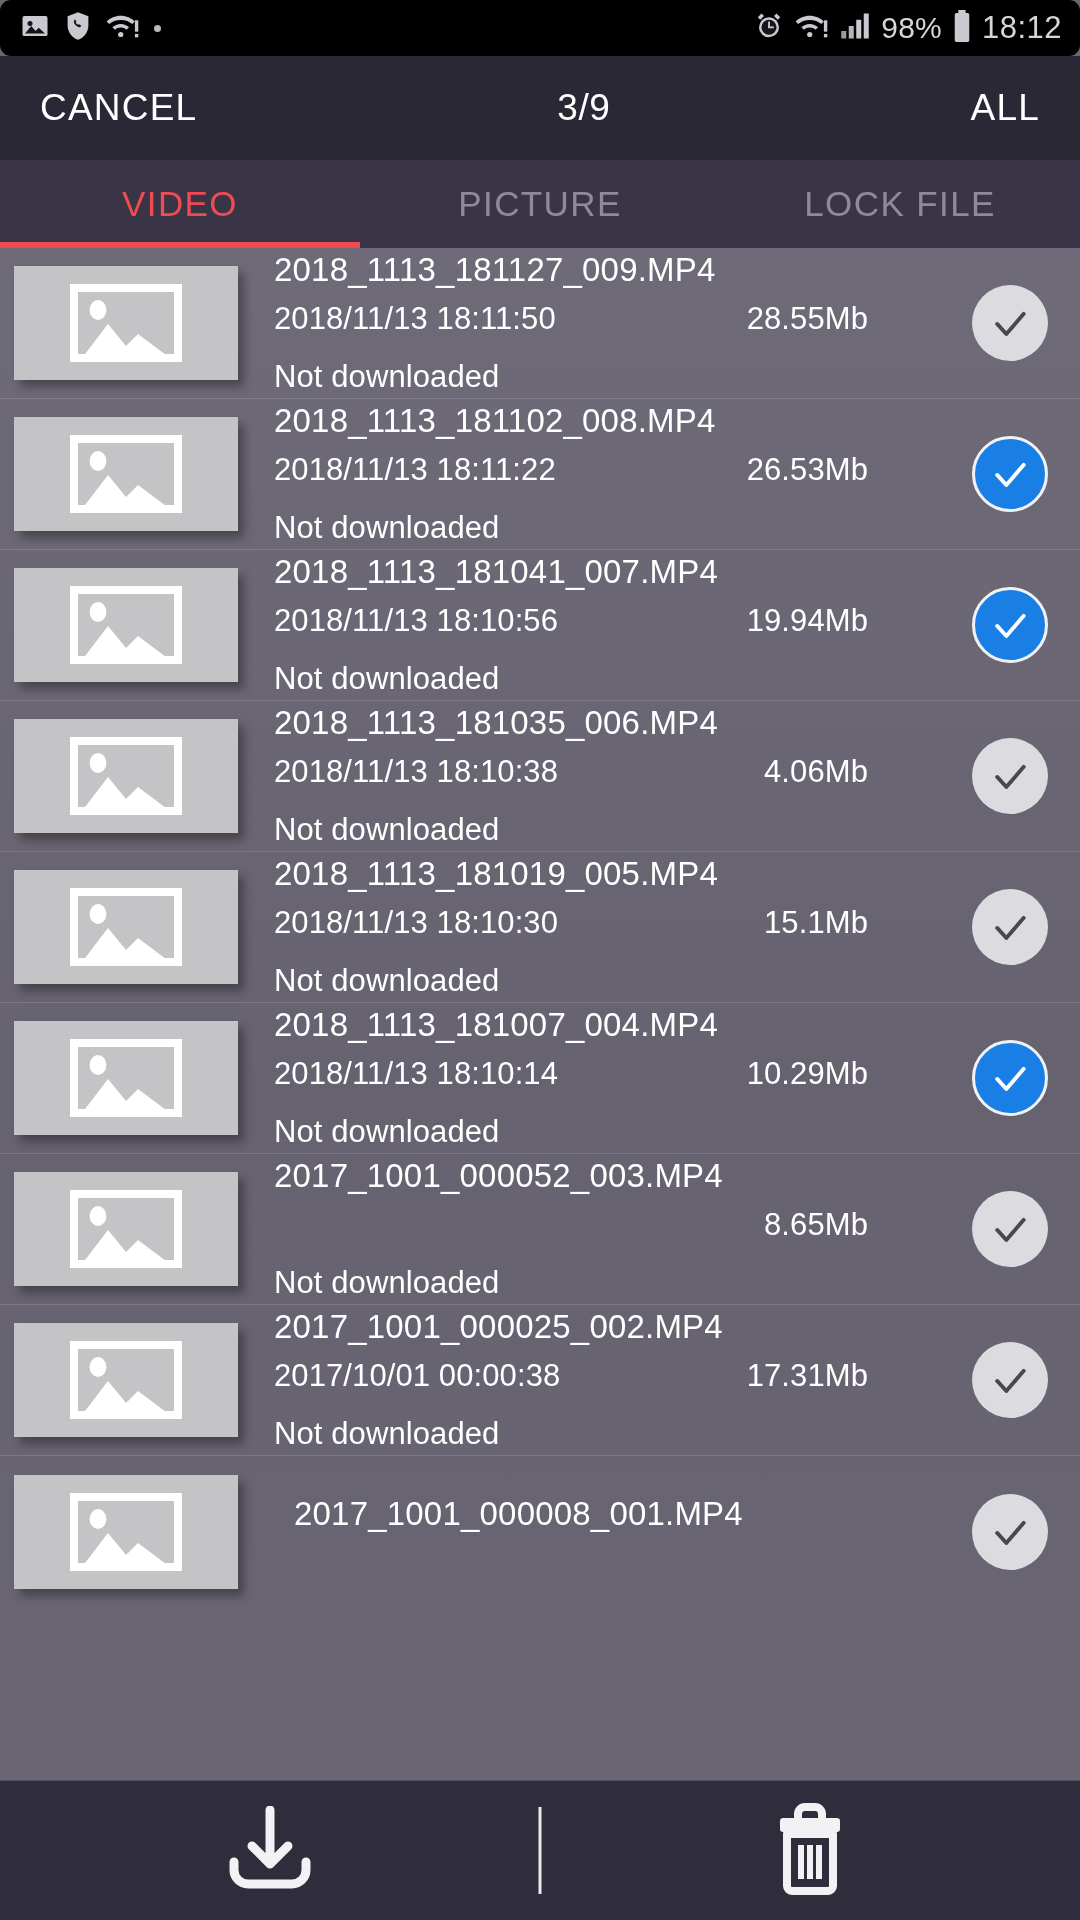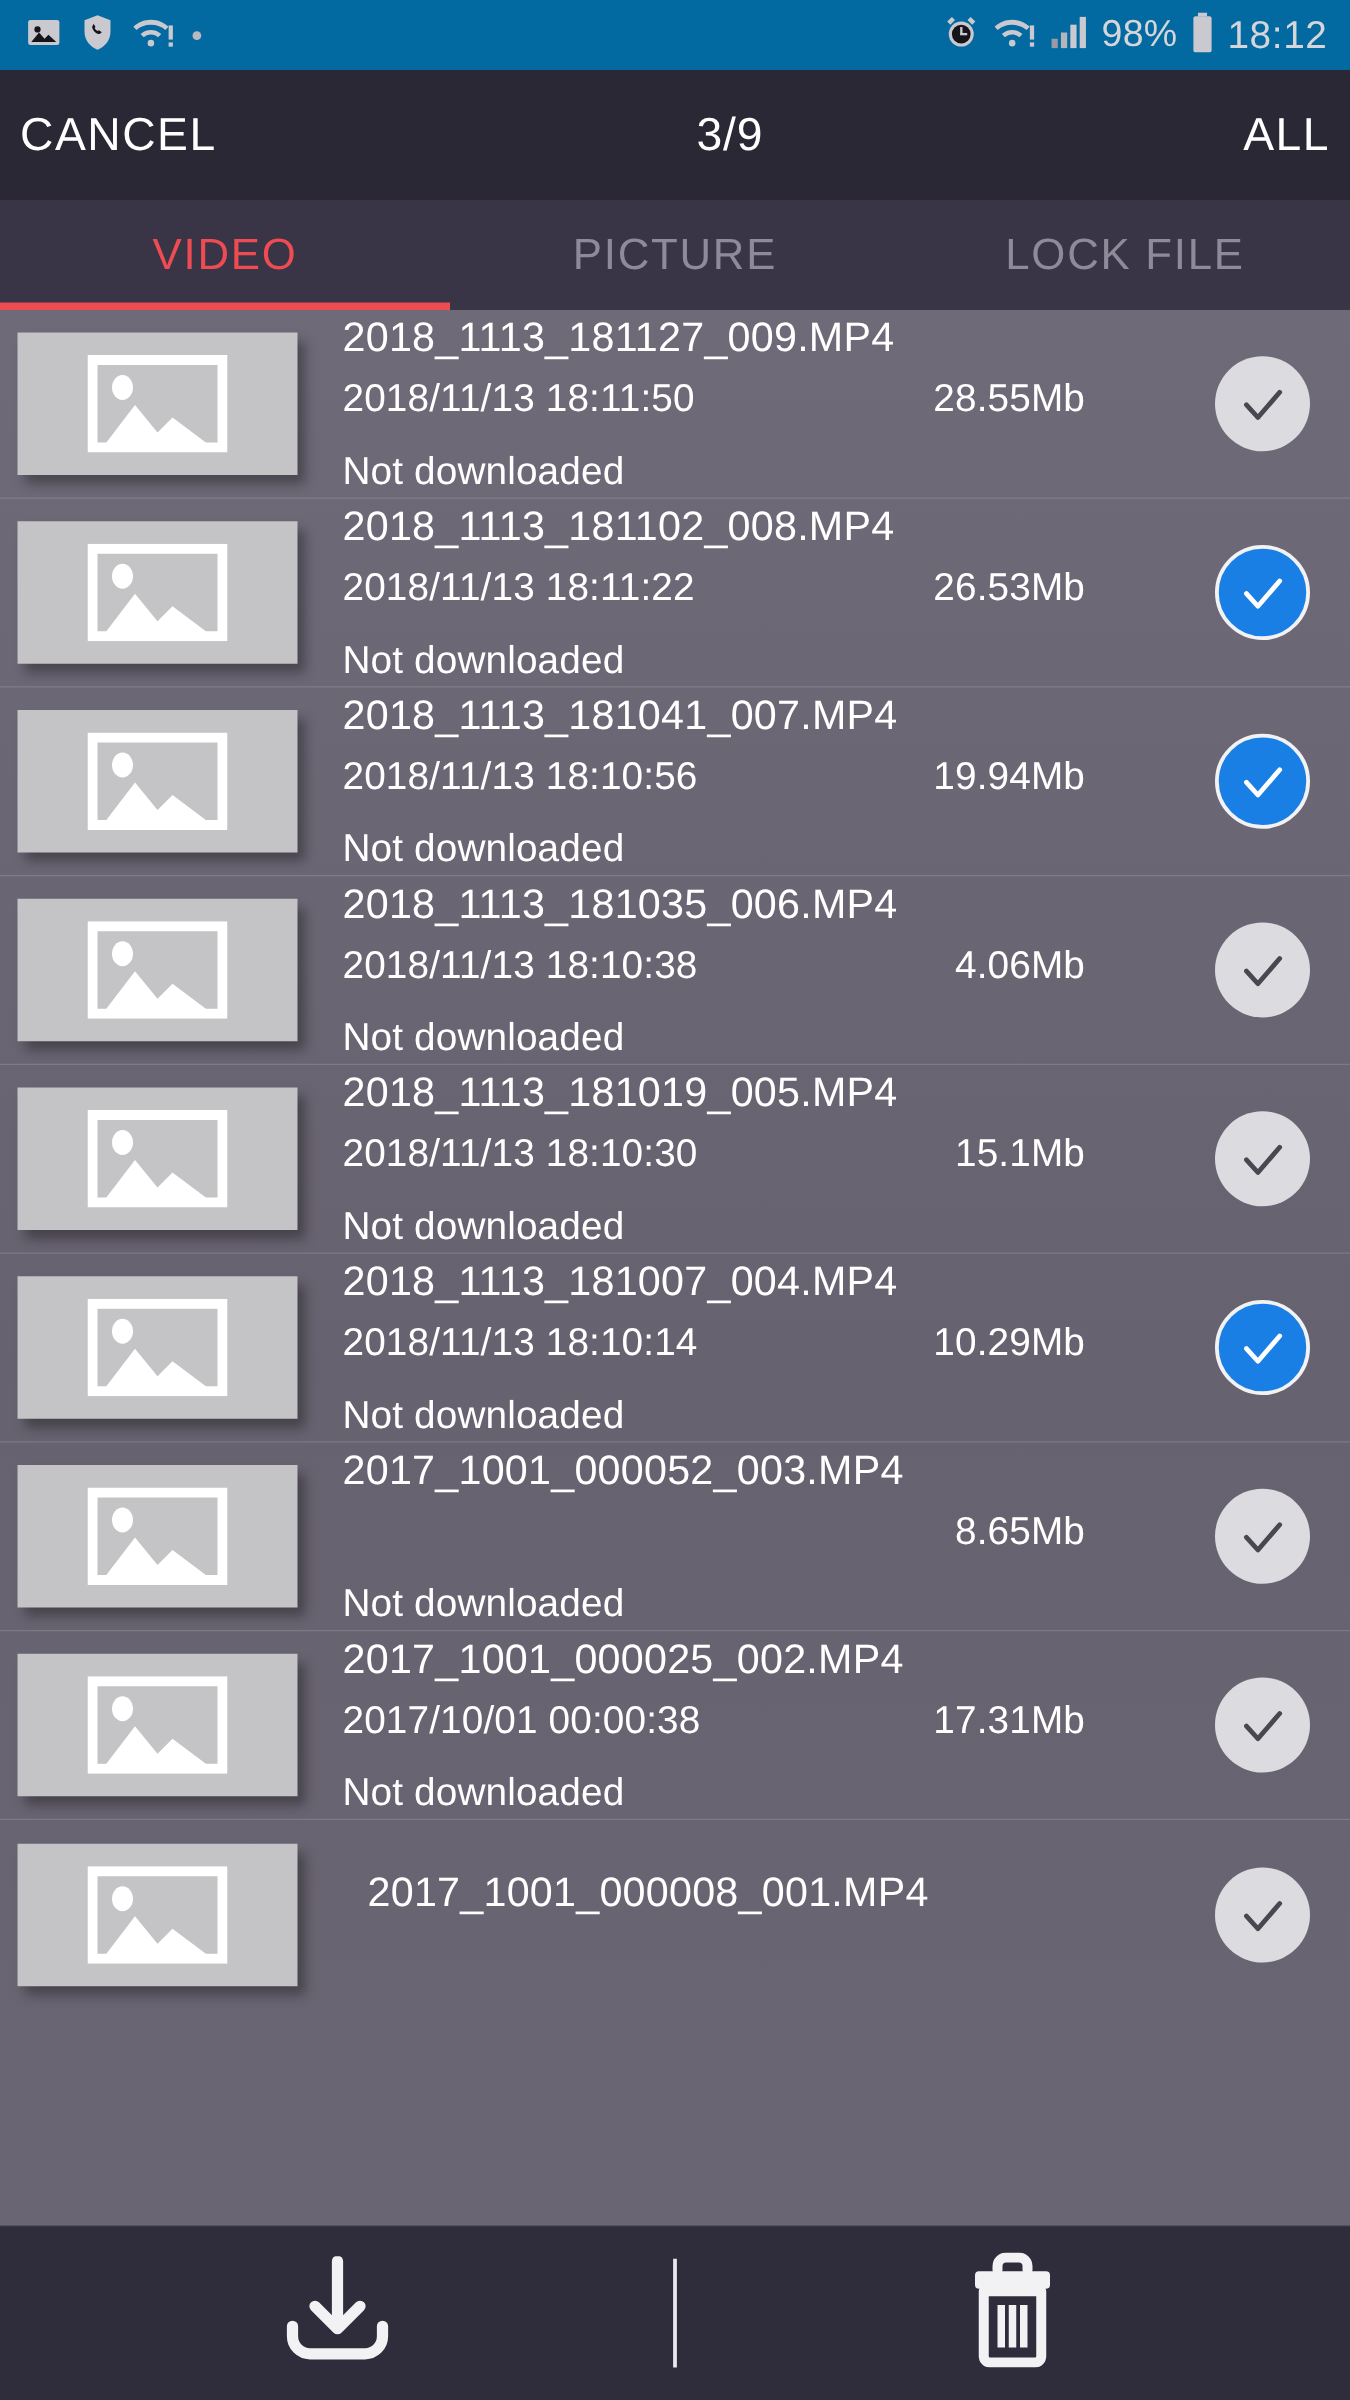--- a/index.html
+++ b/index.html
@@ -6,36 +6,36 @@
   html, body {
     width: 1080px; height: 1920px;
     background: #6b6673;
     font-family: "Liberation Sans", sans-serif;
     overflow: hidden;
   }
   #app { position: relative; width: 1080px; height: 1920px; display: flex; flex-direction: column; }
 
   
   .statusbar {
-    height: 56px; background: #0369a1; flex: 0 0 56px;
+    height: 56px; background: #000000; flex: 0 0 56px;
     display: flex; align-items: center; justify-content: space-between;
-    padding: 0 18px 0 20px; color: #c9c9cf;
+    padding: 0 18px 0 20px; color: #c9c9cf; border-radius: 11px;
   }
   .sb-left, .sb-right { display: flex; align-items: center; }
   .sb-left > * { margin-right: 14px; }
   .sb-right > * { margin-left: 11px; }
   .sb-time { font-size: 31px; letter-spacing: .5px; color: #d5d5da; }
   .sb-pct  { font-size: 30px; color: #d5d5da; letter-spacing: .2px; }
   .sb-dot  { width: 7px; height: 7px; border-radius: 50%; background: #b9b9c0; display:inline-block; }
 
   
   .header {
     flex: 0 0 104px; background: #2b2836;
     display: flex; align-items: center; justify-content: space-between;
-    padding: 0 16px; color: #ffffff;
+    padding: 0 40px; color: #ffffff;
   }
   .hdr-btn { font-size: 37px; letter-spacing: 1.2px; color: #ffffff; }
   .hdr-count { font-size: 37px; letter-spacing: .6px; color: #ffffff; }
 
   
   .tabs {
     flex: 0 0 88px; background: #393546;
     display: flex; position: relative;
   }
   .tab {

